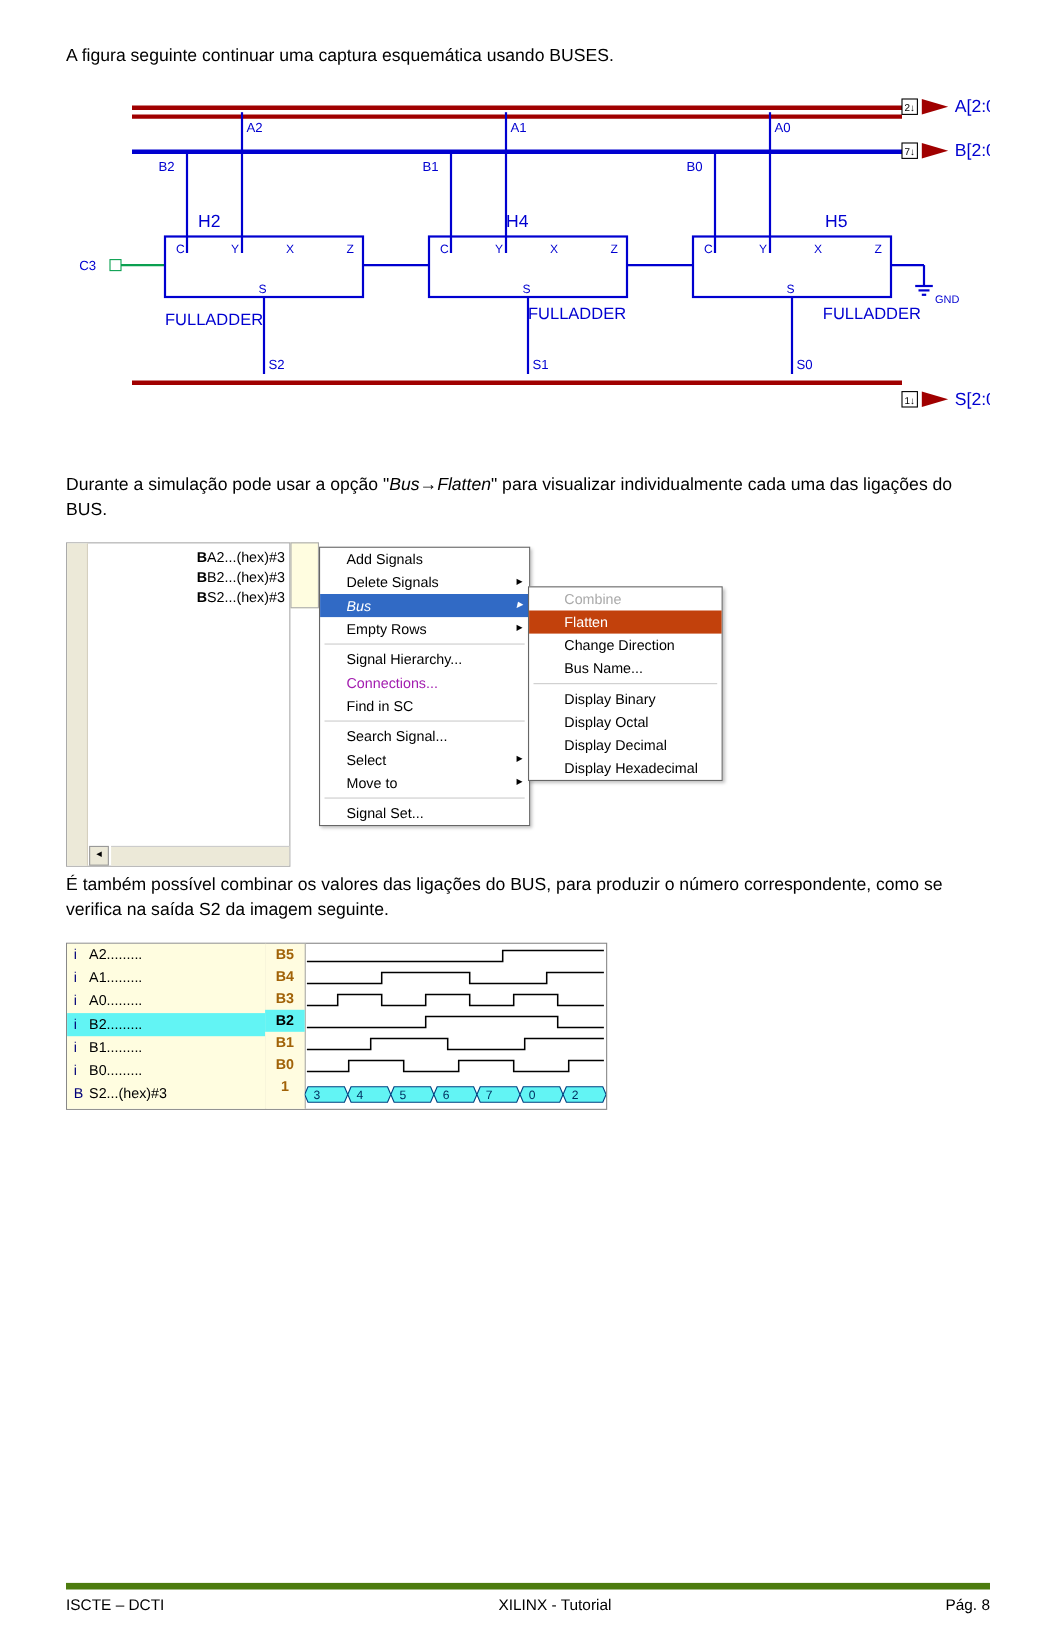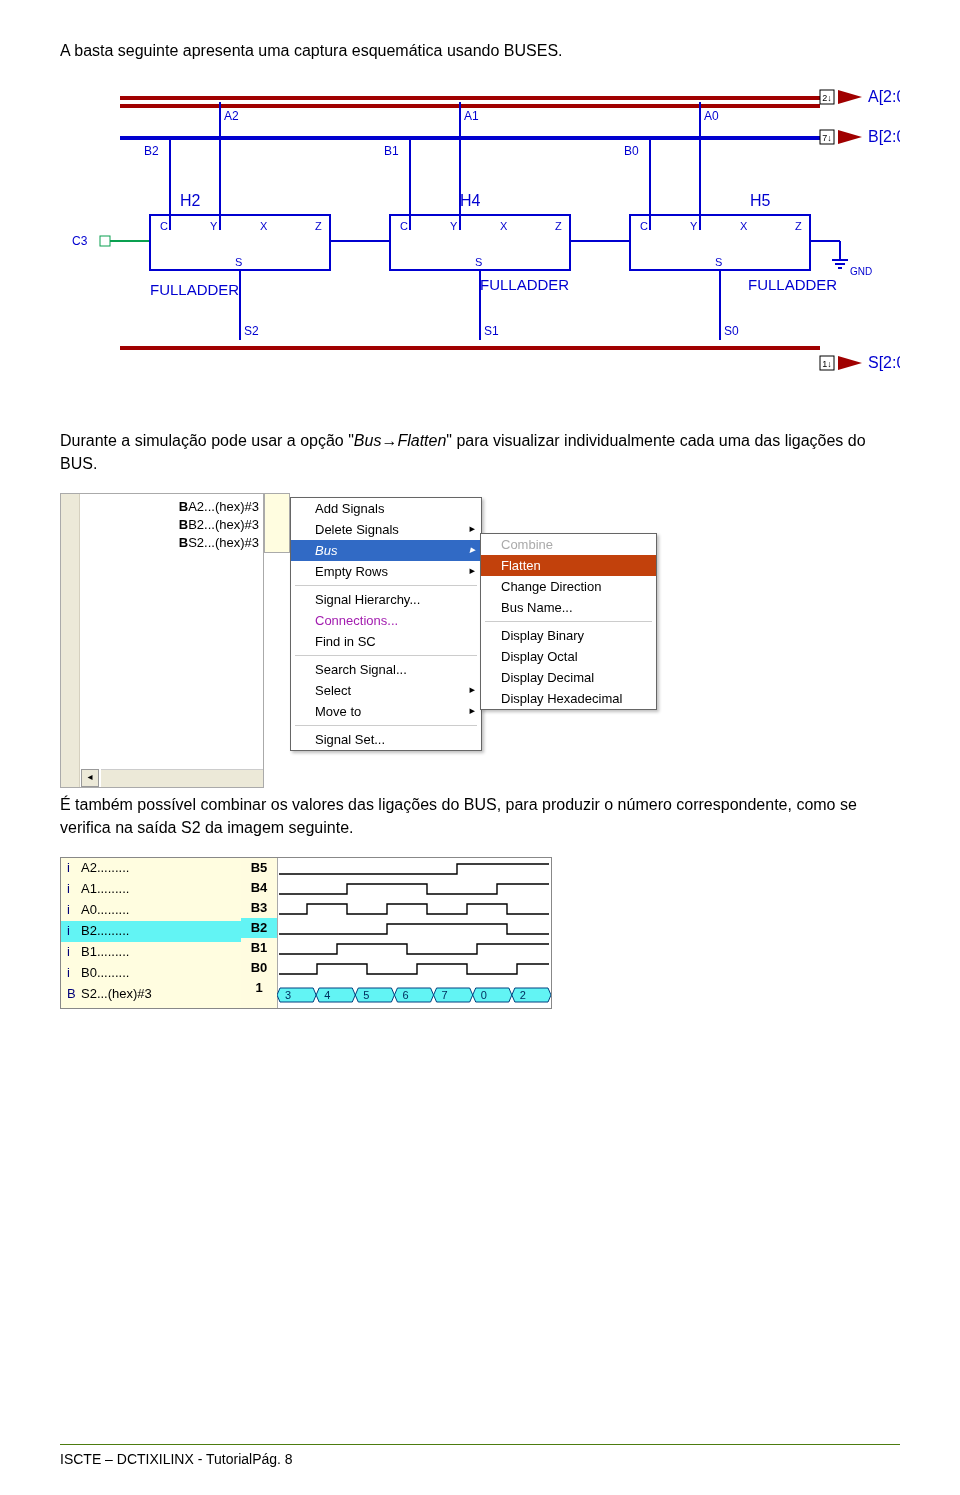--- a/index.html
+++ b/index.html
@@ -75,21 +75,21 @@
   .ctx1 .item { padding:3px 18px 3px 24px; white-space:nowrap; position:relative;}
   .ctx1 .item.sel { background:#316ac5; color:#fff;font-style:italic;}
   .ctx1 .sep { height:1px; background:#ccc; margin:3px 4px;}
   .ctx1 .arrow { position:absolute; right:6px; top:3px; font-size:11px;}
   .ctx1 .item.dis { color:#a21caf;}
   .ctx2 {
     position:absolute; left:420px; top:40px;
     width:175px; background:#fff; border:1px solid #666;
     box-shadow: 2px 2px 3px rgba(0,0,0,0.25);
   }
-  .ctx2 .item { padding:3px 14px 3px 20px; white-space:nowrap;}
+  .ctx2 .item { padding:3px 14px 3px 32px; white-space:nowrap;}
   .ctx2 .item.sel { background:#c2410c; color:#fff;}
   .ctx2 .item.dis { color:#aaa;}
   .ctx2 .sep { height:1px; background:#ccc; margin:3px 4px;}
 
   .wave-shot {
     margin: 12px 0 30px 0;
     width: 490px;
     height: 150px;
     position: relative;
     border: 1px solid #888;
@@ -102,41 +102,41 @@
     border-right:1px solid #aaa;
   }
   .wave-left .row { height:20px; line-height:20px; padding-left:6px; border-bottom:1px dashed transparent;}
   .wave-left .row .t { display:inline-block; width:14px; color:#000078;}
   .wave-left .row.sel { background:#62f4f4;}
   .wave-mid {
     position:absolute; left:180px; top:0; width:36px; height:100%;
     background:#fffce0; border-right:1px solid #aaa;
   }
   .wave-mid .row { height:20px; line-height:20px; text-align:center; font-weight:bold;}
-  .wave-mid .row.r { color:#000000;}
+  .wave-mid .row.r { color:#a16207;}
   .wave-mid .row.sel { background:#62f4f4; color:#000;}
   .wave-right {
     position:absolute; left:216px; top:0; right:0; height:100%;
   }
   .wave-right svg { display:block;}
 
   .footer {
     position:absolute; bottom:28px; left:60px; right:60px;
-    border-top:1px solid #4d7c0f;
+    border-top:6px solid #4d7c0f;
     font-size:14px;
     padding-top:6px;
-    display:flex; justify-content:flex-start;
+    display:flex; justify-content:space-between;
   }
 </style>
 </head>
 <body>
 
 <div class="page">
 
-  <div class="body-text">A basta seguinte apresenta uma captura esquemática usando BUSES.</div>
+  <div class="body-text">A figura seguinte continuar uma captura esquemática usando BUSES.</div>
 
   <div class="schematic">
     <svg width="840" height="320" viewBox="0 0 840 320">
 
       <line x1="60" y1="18" x2="760" y2="18" stroke="#a00000" stroke-width="4"></line>
       <line x1="60" y1="26" x2="760" y2="26" stroke="#a00000" stroke-width="4"></line>
       <line x1="60" y1="58" x2="760" y2="58" stroke="#0000d0" stroke-width="4"></line>
 
       <rect x="760" y="10" width="14" height="14" fill="#fff" stroke="#000"></rect>
       <text x="767" y="21" font-size="9" text-anchor="middle">2↓</text>

